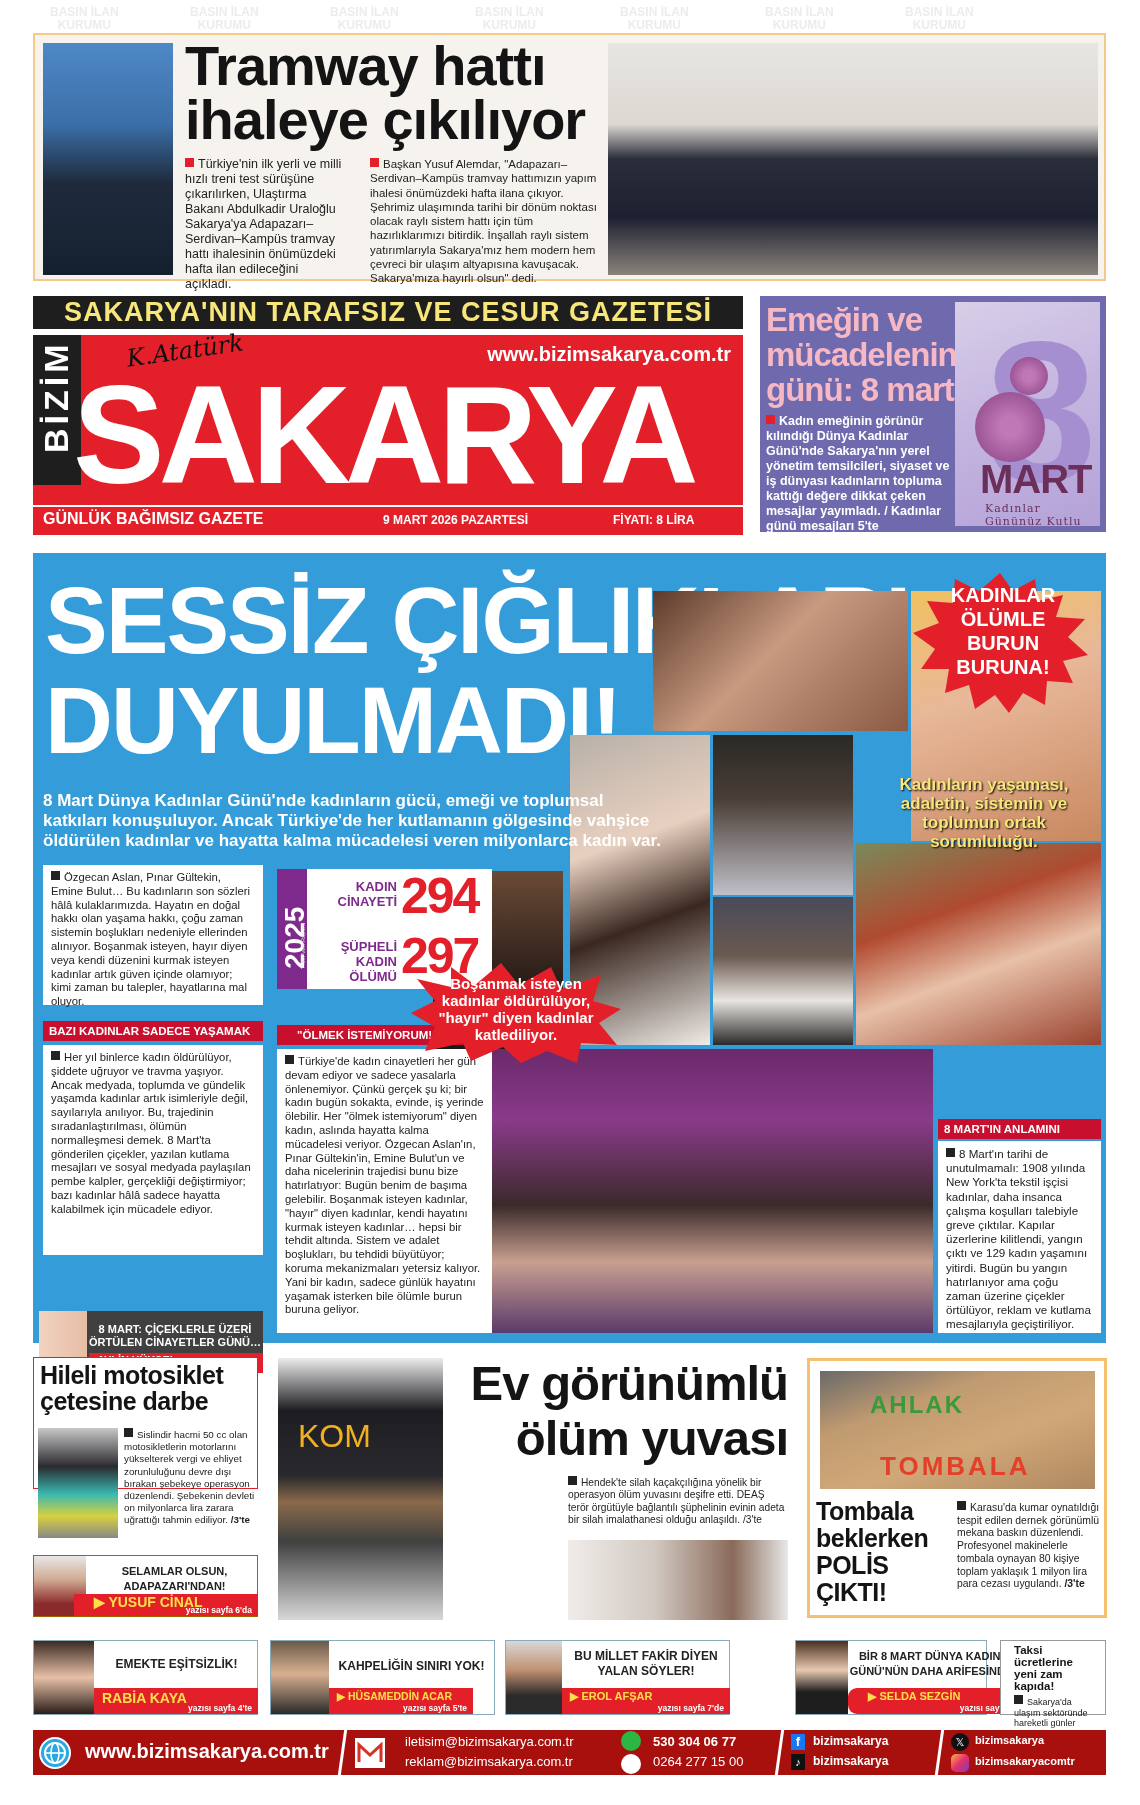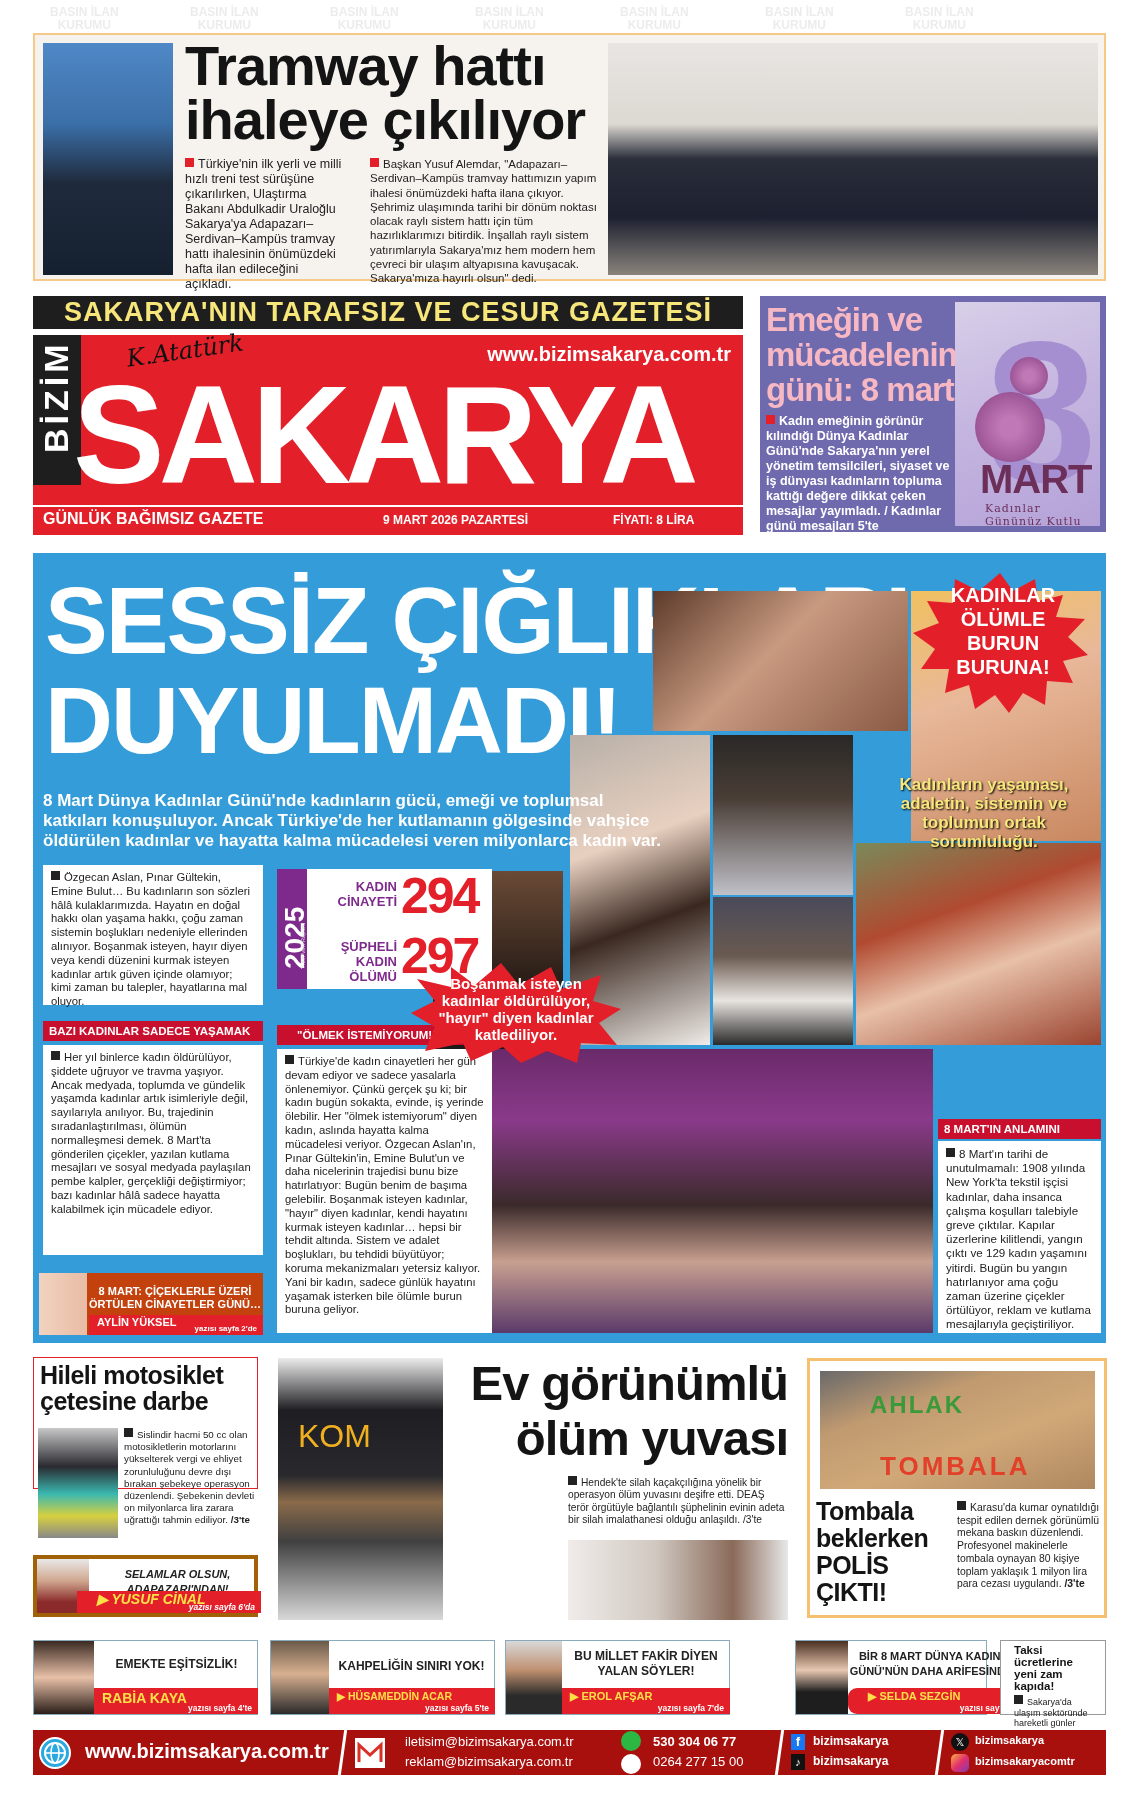--- a/index.html
+++ b/index.html
@@ -57,21 +57,21 @@
   #stats-year { left: 0; top: 0; width: 30px; height: 120px; background: #7e2a8c; }
   #stats-year-text { left: 2px; top: 100px; transform: rotate(-90deg); transform-origin: left top; color: #fff; font-size: 28px; font-weight: bold; width: 100px; }
   #stats-year-sub { left: 23px; top: 100px; transform: rotate(-90deg); transform-origin: left top; color: #ddd; font-size: 6px; width: 100px; }
   .stat-label { position: absolute; color: #7e2a8c; font-size: 13px; line-height: 15px; font-weight: bold; text-align: right; width: 90px; }
   .stat-value { position: absolute; color: #e3202a; font-size: 50px; line-height: 50px; font-weight: bold; letter-spacing: -2px; }
   .redbar { position: absolute; background: #c8102e; color: #fff; font-size: 11.5px; font-weight: bold; line-height: 20px; padding-left: 6px; }
   #bar-bazi { left: 10px; top: 468px; width: 220px; height: 20px; }
   #box-bazi { left: 10px; top: 492px; width: 220px; height: 210px; }
   #bar-olmek { left: 244px; top: 472px; width: 215px; height: 20px; padding-left: 20px; }
   #box-olmek { left: 244px; top: 496px; width: 215px; height: 284px; }
-  #author-aylin { left: 6px; top: 720px; width: 224px; height: 62px; background: #c2410c; }
+  #author-aylin { left: 6px; top: 758px; width: 224px; height: 62px; background: #404040; }
   #aylin-face { left: 0; top: 0; width: 48px; height: 62px; background: linear-gradient(90deg,#f1d3c0,#e8bca5); }
   #aylin-title { left: 50px; top: 12px; width: 172px; color: #fff; font-size: 11px; font-weight: bold; line-height: 13px; text-align: center; }
   #aylin-bar { left: 50px; top: 42px; width: 174px; height: 20px; background: #e3202a; }
   #aylin-name { left: 8px; top: 1px; color: #fff; font-size: 11px; font-weight: bold; }
   #aylin-page { right: 6px; top: 9px; color: #fff; font-size: 8px; font-weight: bold; }
 
   
   #ph-1 { left: 620px; top: 38px; width: 255px; height: 140px; background: linear-gradient(135deg,#5c3a2a 0%,#c89a80 45%,#8a5a44 100%); }
   #ph-2 { left: 878px; top: 38px; width: 190px; height: 250px; background: linear-gradient(160deg,#f0c060 0%,#e8b89a 40%,#c88860 100%); }
   #ph-3 { left: 400px; top: 318px; width: 130px; height: 270px; background: linear-gradient(180deg,#6a4a36 0%,#2a1e18 40%,#1a1a1a 70%,#d8d8d0 100%); }
@@ -85,21 +85,21 @@
   #burst-2-text { left: 398px; top: 422px; width: 170px; text-align: center; color: #fff; font-size: 15px; line-height: 17px; font-weight: bold; }
   #bar-8mart { left: 905px; top: 566px; width: 163px; height: 20px; }
   #box-8mart { left: 905px; top: 588px; width: 163px; height: 192px; font-size: 11.6px; line-height: 14.2px; }
 
   
   #story-moto { left: 33px; top: 1357px; width: 225px; height: 132px; border: 1.5px solid #e3202a; background: #fff; }
   #moto-headline { left: 6px; top: 4px; width: 215px; font-size: 25px; line-height: 26px; font-weight: bold; color: #141414; letter-spacing: -0.5px; }
   #moto-photo { left: 4px; top: 70px; width: 80px; height: 110px; background: linear-gradient(180deg,#c8c8c8 0%,#2a2a30 35%,#3ab8b0 60%,#d8d040 80%,#888 100%); }
   #moto-text { left: 90px; top: 70px; width: 132px; font-size: 9.8px; line-height: 12.2px; color: #222; }
 
-  #col-yusuf { left: 33px; top: 1555px; width: 225px; height: 62px; border: 4px solid #a16207; background: #fff; font-style: italic; }
+  #col-yusuf { left: 33px; top: 1555px; width: 225px; height: 62px; border: 1px solid #a16207; background: #fff; }
   #story-ev { left: 278px; top: 1358px; width: 510px; height: 262px; }
   #ev-photo { left: 0; top: 0; width: 165px; height: 262px; background: linear-gradient(180deg,#ececec 0%,#1e1e22 20%,#2a2a2e 45%,#8a6a4a 55%,#404040 70%,#d8d8d8 100%); }
   #ev-kom { left: 20px; top: 60px; color: #f0b020; font-size: 32px; font-weight: normal; }
   #ev-headline { left: 90px; top: -2px; width: 420px; font-size: 49px; line-height: 55px; font-weight: bold; color: #141414; letter-spacing: -1px; text-align: right; }
   #ev-text { left: 290px; top: 118px; width: 220px; font-size: 10.2px; line-height: 12.4px; color: #222; }
   #ev-photo2 { left: 290px; top: 182px; width: 220px; height: 80px; background: linear-gradient(90deg,#f0ecea 0%,#d0c8c0 40%,#8a6a5a 75%,#e8e8e8 100%); }
 
   #story-tombala { left: 807px; top: 1358px; width: 300px; height: 260px; border: 3px solid #f5c070; background: #fff; }
   #tombala-photo { left: 10px; top: 10px; width: 275px; height: 118px; background: linear-gradient(160deg,#6a6a6a 0%,#c09a70 30%,#d0a878 60%,#b08860 100%); }
   #tombala-photo-text { left: 50px; top: 20px; color: #3a9a3a; font-size: 24px; font-weight: bold; letter-spacing: 2px; }
@@ -278,21 +278,21 @@
   <div class="col-face photo" style="width:60px;background:linear-gradient(180deg,#3a2a22,#e8c0a8 50%,#2a1e18);"></div>
   <div class="col-title" style="left:60px;width:165px;top:16px;">EMEKTE EŞİTSİZLİK!</div>
   <div class="col-bar" style="left:60px;width:164px;">
     <div class="col-name" style="font-size:14px;">RABİA KAYA</div>
     <div class="col-page">yazısı sayfa 4'te</div>
   </div>
 </div>
 <div class="col-box" style="left:270px;width:225px;">
   <div class="col-face photo" style="width:58px;background:linear-gradient(180deg,#6a5a4a,#d8b090 45%,#2a2a2a);"></div>
   <div class="col-title" style="left:58px;width:165px;top:18px;">KAHPELİĞİN SINIRI YOK!</div>
-  <div class="col-bar" style="left:58px;width:166px;margin-top:34px;">
+  <div class="col-bar" style="left:58px;width:144px;margin-top:34px;">
     <div class="col-name" style="font-size:10.5px;">▶ HÜSAMEDDİN ACAR</div>
     <div class="col-page">yazısı sayfa 5'te</div>
   </div>
 </div>
 <div class="col-box" style="left:505px;width:225px;">
   <div class="col-face photo" style="width:56px;background:linear-gradient(180deg,#d8d8d8,#c09070 40%,#2a2a2a 75%);"></div>
   <div class="col-title" style="left:56px;width:168px;top:8px;">BU MİLLET FAKİR DİYEN YALAN SÖYLER!</div>
   <div class="col-bar" style="left:56px;width:168px;">
     <div class="col-name" style="font-size:11px;">▶ EROL AFŞAR</div>
     <div class="col-page">yazısı sayfa 7'de</div>

